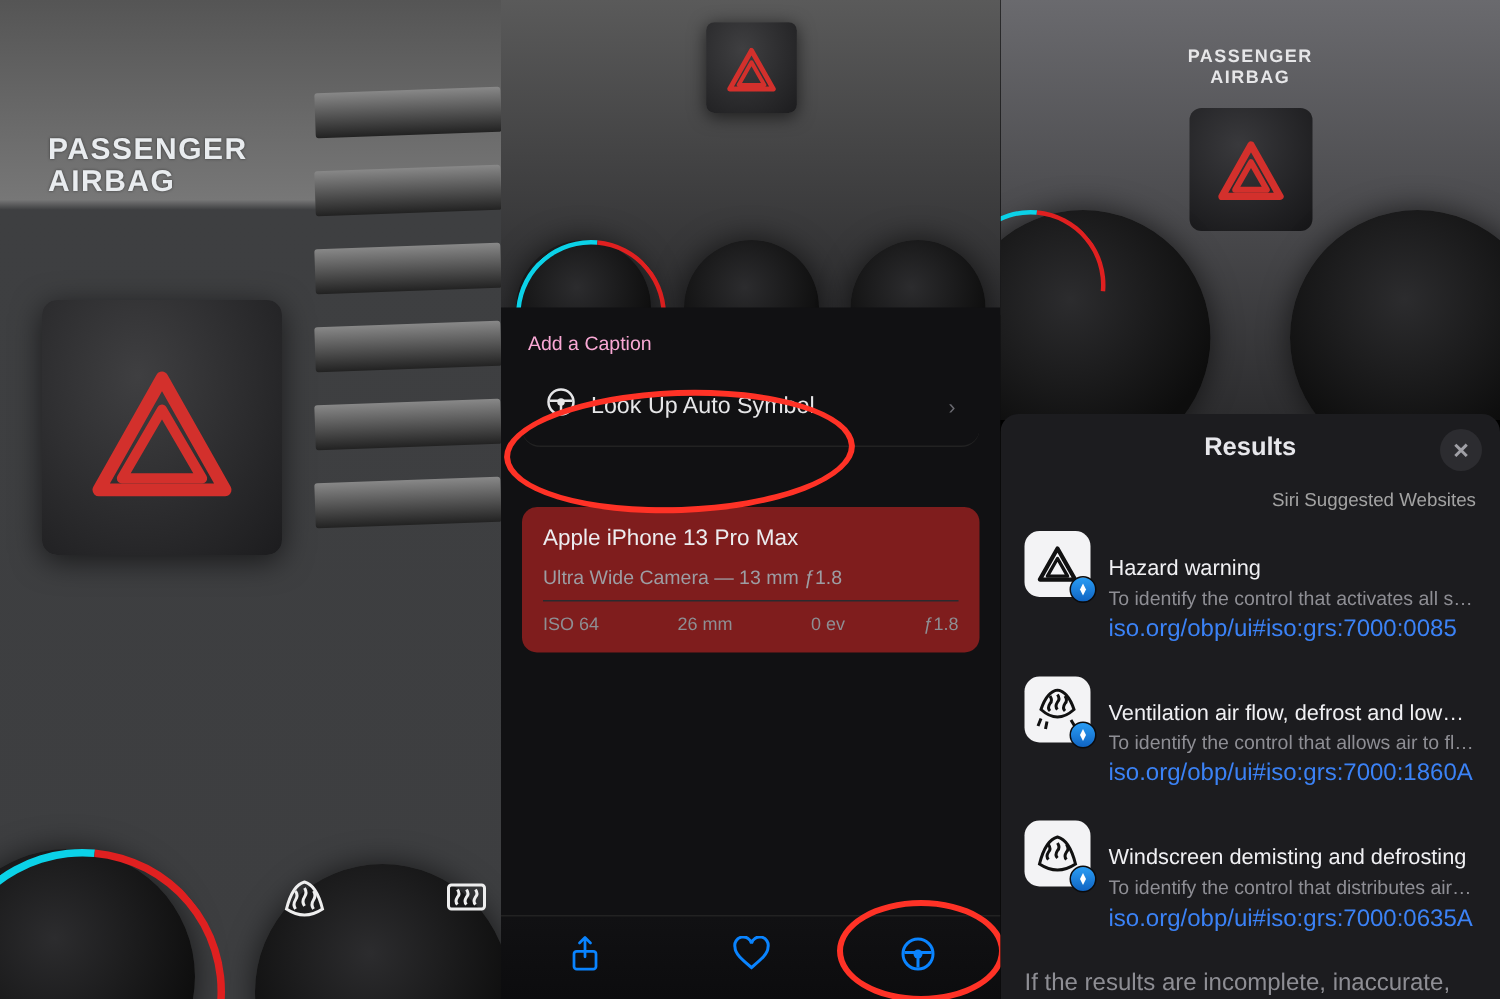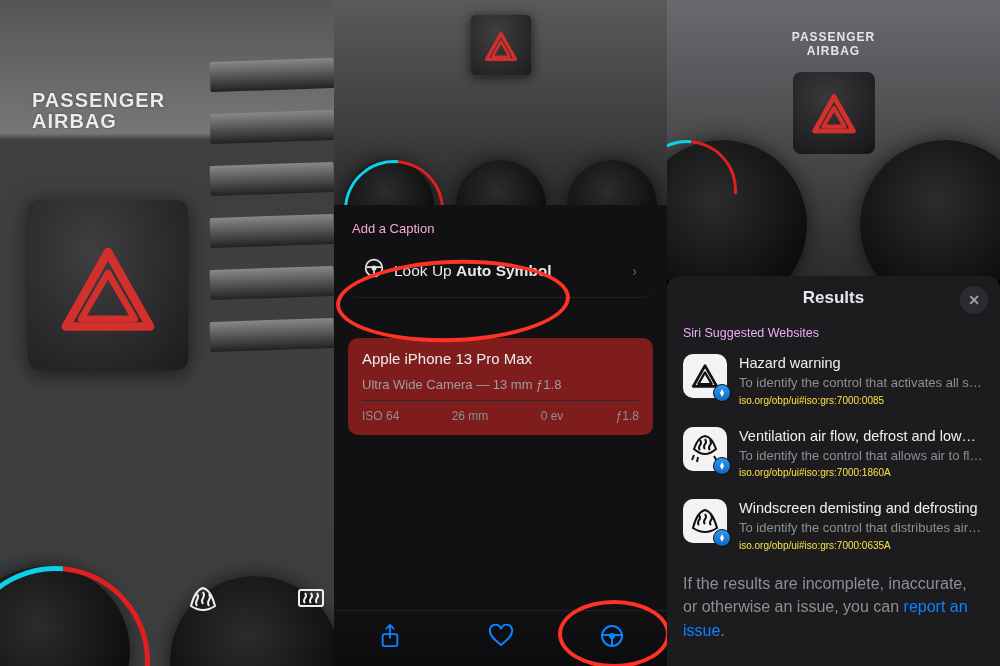--- a/index.html
+++ b/index.html
@@ -67,21 +67,21 @@
     padding: 16px 4px 8px; color: #f9a8d4; font-size: 13px;
   }
   .lookup-row {
     display: flex; align-items: center; gap: 10px;
     padding: 14px 16px;
     border-bottom: 1px solid #222;
     font-size: 15.5px; color: #e6e6e8;
     border-radius: 12px;
   }
   .lookup-row .wheel-glyph { color: #e6e6e8; font-size: 18px; }
-  .lookup-row .bold { font-weight: 700; }
+  .lookup-row .bold { font-weight: 400; }
   .chev { color: #6a6a70; font-size: 14px; margin-left: auto; }
   .section-gap { height: 40px; }
   .device-card {
     background: #7f1d1d; border-radius: 10px; padding: 12px 14px;
     font-size: 13px; color: #9d9da3;
   }
   .device-card .device-name { color: #ececef; font-size: 15px; margin-bottom: 10px; }
   .device-line { margin-bottom: 8px; }
   .exif-row { display: flex; justify-content: space-between; border-top: 1px solid #2a2a2e; padding-top: 8px; margin-top: 4px; font-size: 12px; color: #8e8e93; }
   .toolbar {
@@ -121,40 +121,40 @@
     padding: 12px 14px 6px; position: relative;
     font-size: 17px; font-weight: 600;
   }
   .close-btn {
     position: absolute; right: 12px; top: 10px;
     width: 28px; height: 28px; border-radius: 50%;
     background: #2c2c30; color: #a0a0a6;
     display: flex; align-items: center; justify-content: center;
     font-size: 14px; font-weight: 700;
   }
-  .subhead { padding: 12px 16px 4px; color: #f0abfc; font-size: 12.5px; }
+  .subhead { padding: 12px 16px 4px; color: #a3a3a3; font-size: 12.5px; text-align: right; }
   .result-item {
     display: flex; gap: 12px; padding: 10px 16px; align-items: flex-start;
   }
   .result-icon {
     width: 44px; height: 44px; border-radius: 10px; background: #f3f3f5;
     display: flex; align-items: center; justify-content: center;
     position: relative; flex-shrink: 0;
   }
   .safari-badge {
     position: absolute; right: -4px; bottom: -4px;
     width: 18px; height: 18px; border-radius: 50%;
     background: linear-gradient(#2a9df4, #1064c2);
     border: 1px solid #0b0b0c;
     display: flex; align-items: center; justify-content: center;
   }
   .result-text { font-size: 13px; line-height: 1.3; min-width: 0; }
-  .result-title { color: #f0f0f3; font-size: 14.5px; font-weight: 500; margin-bottom: 2px; white-space: nowrap; overflow: hidden; text-overflow: ellipsis; }
+  .result-title { color: #f0f0f3; font-size: 14.5px; font-weight: 500; margin-bottom: 2px; white-space: nowrap; overflow: hidden; text-overflow: ellipsis; margin-top: 16px; }
   .result-desc { color: #8e8e94; white-space: nowrap; overflow: hidden; text-overflow: ellipsis; }
-  .result-url { color: #fde047; font-size: 10px; margin-top: 2px; white-space: nowrap; overflow: hidden; text-overflow: ellipsis; }
+  .result-url { color: #3b82f6; font-size: 16px; margin-top: 2px; white-space: nowrap; overflow: hidden; text-overflow: ellipsis; }
   .footer-note {
     padding: 10px 16px; font-size: 16px; color: #8e8e94; line-height: 1.45;
   }
   .footer-note .link { color: #0a84ff; }
 </style>
 </head>
 <body>
 
 <div class="container">
 

